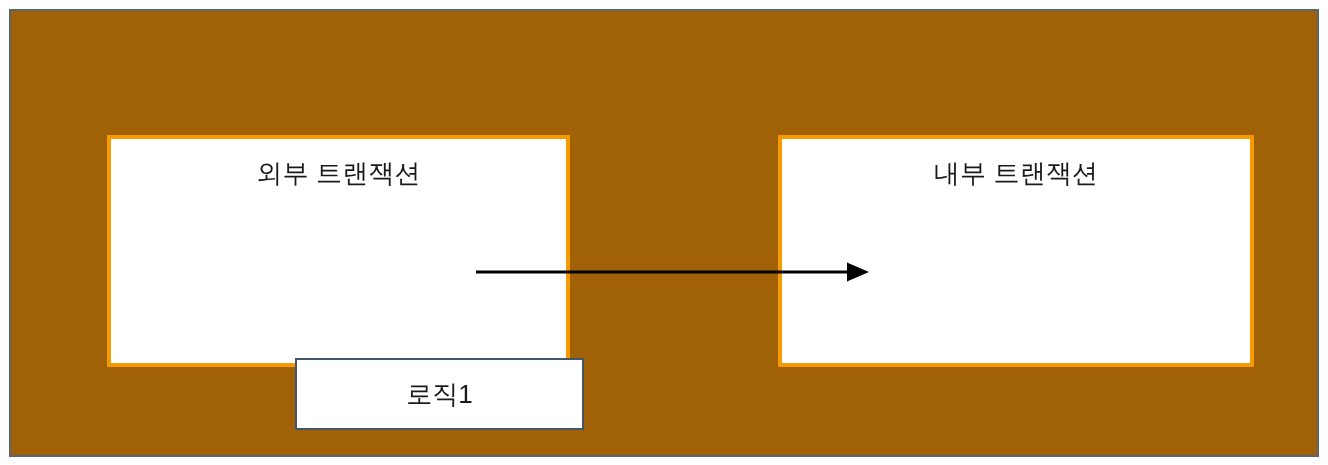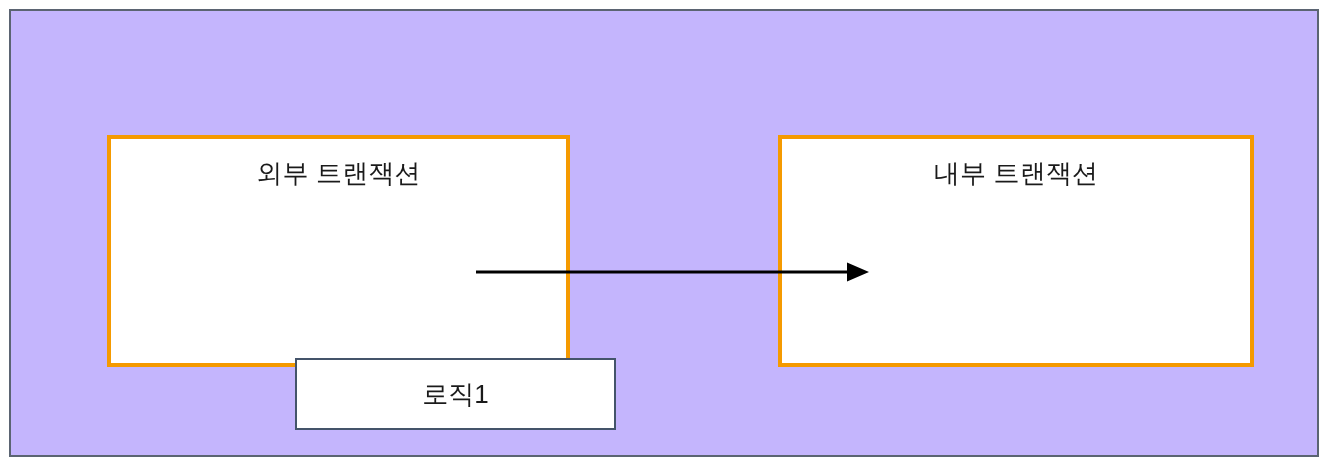--- a/index.html
+++ b/index.html
@@ -22,21 +22,21 @@
 
   
   .outer-frame {
     position: absolute;
     left: 9px;
     top: 9px;
     width: 1310px;
     height: 448px;
     box-sizing: border-box;
     border: 2px solid #5b6472;
-    background: #c4b5fd;
+    background: #a16207;
     padding-left: 8px;
   }
 
   
   .txn-container {
     position: absolute;
     box-sizing: border-box;
     border: 4px solid #f59a00;
     background: #ffffff;
   }
@@ -59,21 +59,21 @@
   
   .logic-box {
     position: absolute;
     box-sizing: border-box;
     border: 2px solid #44546a;
     background: #ffffff;
     display: flex;
     align-items: center;
     justify-content: center;
   }
-  .logic-box.one { left: 184px; top: 219px; width: 321px; height: 72px; }
+  .logic-box.one { left: 184px; top: 219px; width: 289px; height: 72px; }
 
   .logic-label {
     font-size: 26px;
     line-height: 30px;
     color: #1a1a1a;
     white-space: nowrap;
   }
 
   
   .connector {

